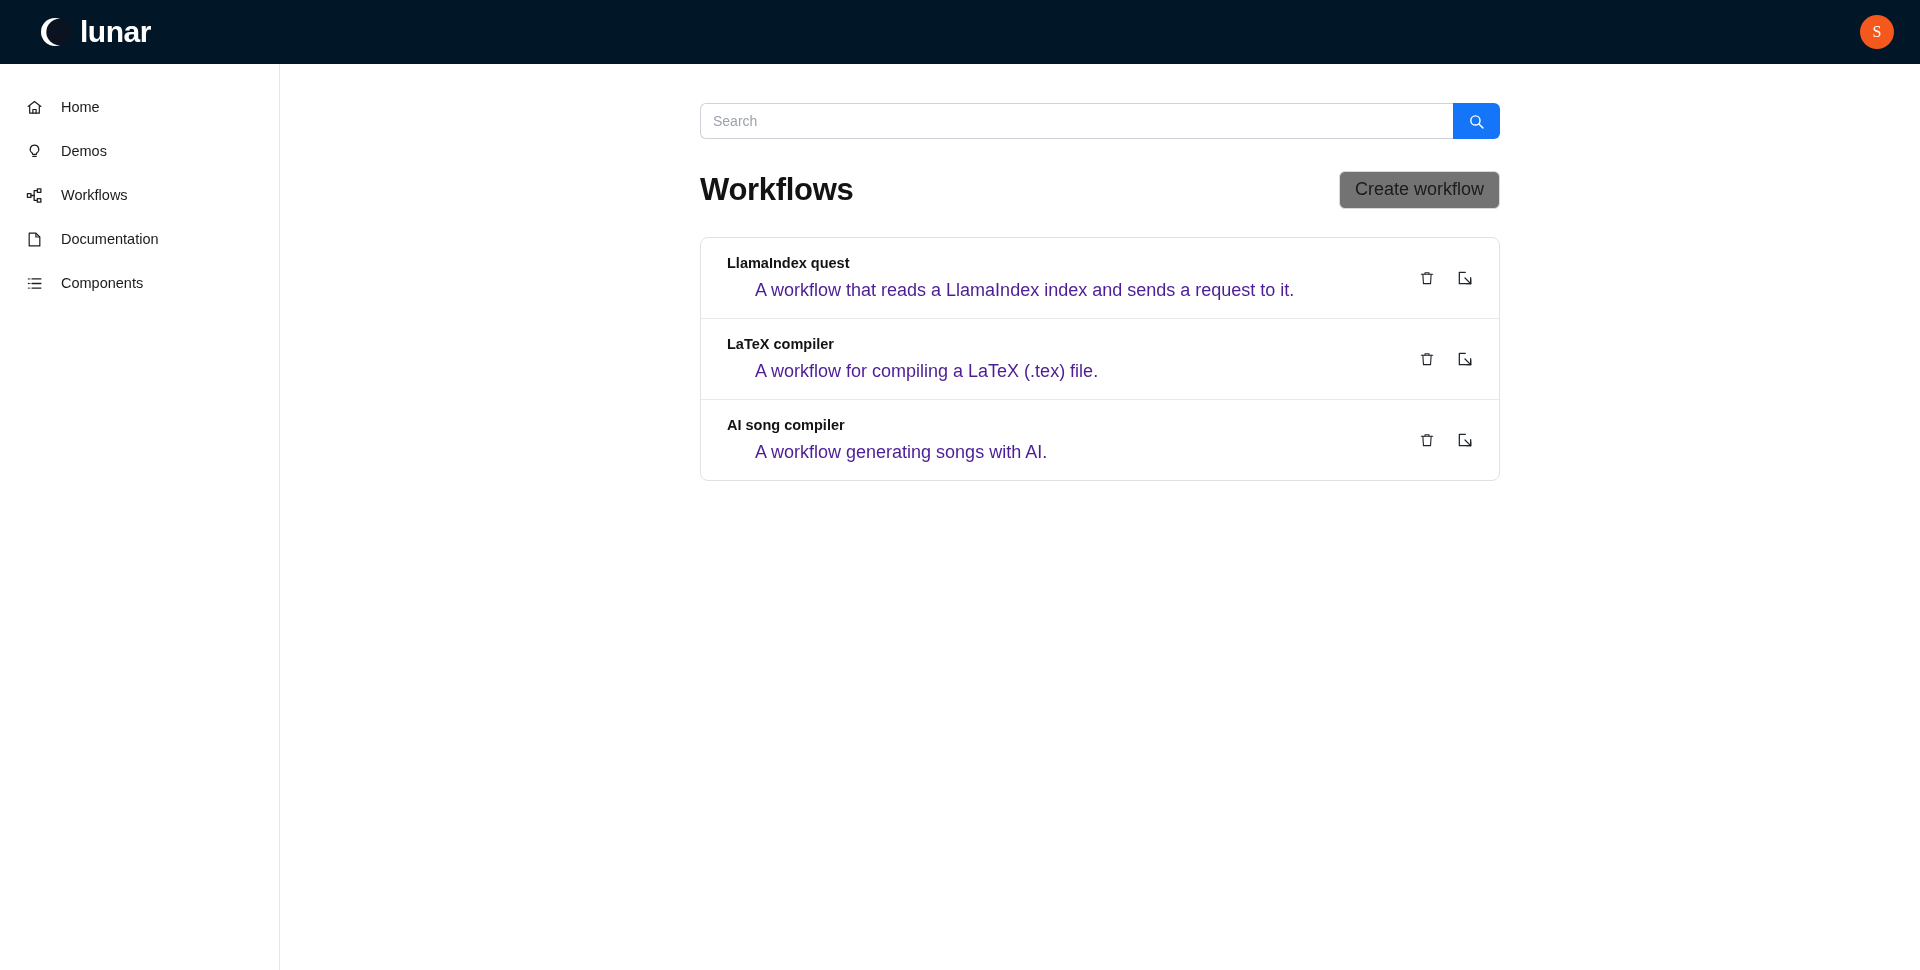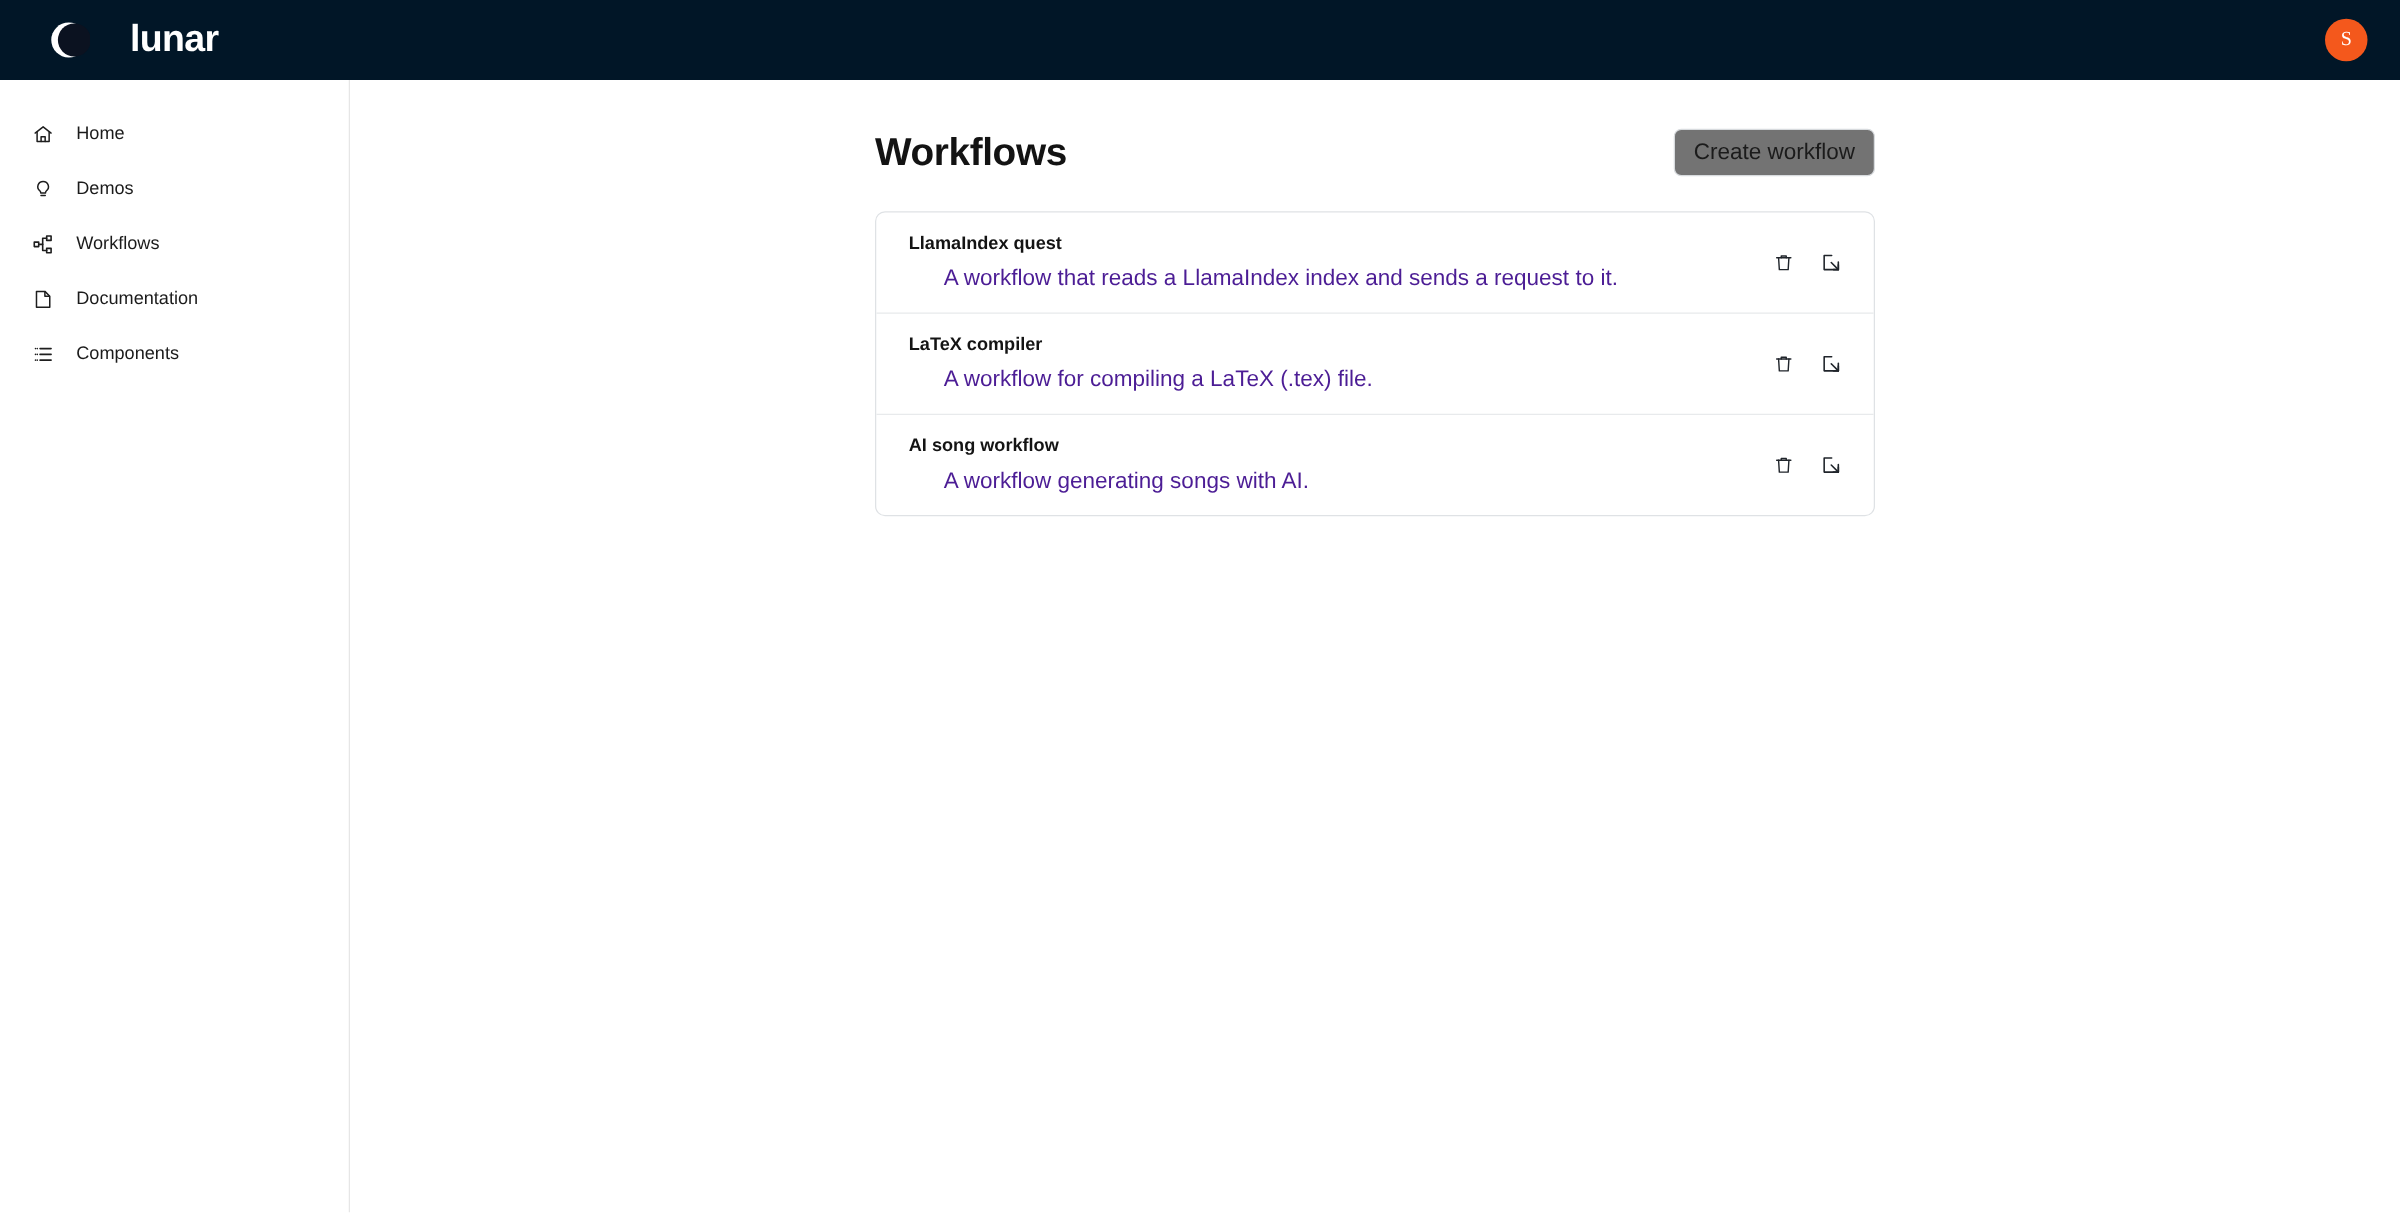--- a/index.html
+++ b/index.html
@@ -13,21 +13,21 @@
 
   
   .topbar {
     height: 64px;
     background: #011627;
     display: flex;
     align-items: center;
     justify-content: space-between;
     padding: 0 26px 0 38px;
   }
-  .brand { display: flex; align-items: center; gap: 32px; }
+  .brand { display: flex; align-items: center; gap: 8px; }
   .moon-wrap { width: 34px; height: 34px; position: relative; }
   .avatar {
     width: 34px; height: 34px; border-radius: 50%;
     background: #f4581c;
     color: #ffffff;
     display: flex; align-items: center; justify-content: center;
     font-size: 16px; font-weight: 400;
     font-family: "Liberation Serif", serif;
     cursor: pointer;
   }
@@ -248,20 +248,31 @@
         </svg>
       </span>
       <span class="nav-label">Components</span>
     </div>
 
   </nav>
 
   <main class="main">
     <div class="content">
 
+      <div class="search-row">
+        <input class="search-input" type="text" placeholder="Search" style="">
+        <button class="search-btn">
+          <span>
+            <svg width="17" height="17" viewBox="0 0 24 24" fill="none" stroke="#ffffff" stroke-width="2" stroke-linecap="round">
+              <circle cx="10.5" cy="10.5" r="6.5"></circle>
+              <path d="M15.4 15.4L21 21"></path>
+            </svg>
+          </span>
+        </button>
+      </div>
 
       <div class="head-row">
         <h1 class="page-title">Workflows</h1>
         <button class="create-btn">Create workflow</button>
       </div>
 
       <div class="list-card">
 
         <div class="wf-row">
           <div>
@@ -312,21 +323,21 @@
                   <path d="M12 12l8.5 8.5"></path>
                   <path d="M20.5 14.6v5.9h-5.9"></path>
                 </svg>
               </span>
             </button>
           </div>
         </div>
 
         <div class="wf-row">
           <div>
-            <div class="wf-name">AI song workflow</div>
+            <div class="wf-name">AI song compiler</div>
             <div class="wf-desc">A workflow generating songs with AI.</div>
           </div>
           <div class="wf-actions">
             <button class="icon-btn">
               <span>
                 <svg width="16" height="16" viewBox="0 0 24 24" fill="none" stroke="currentColor" stroke-width="1.7" stroke-linecap="round" stroke-linejoin="round">
                   <path d="M3.5 6.3h17"></path>
                   <path d="M9 6.3V4.2h6v2.1"></path>
                   <path d="M5.8 6.3l.9 14.2h10.6l.9-14.2"></path>
                 </svg>

